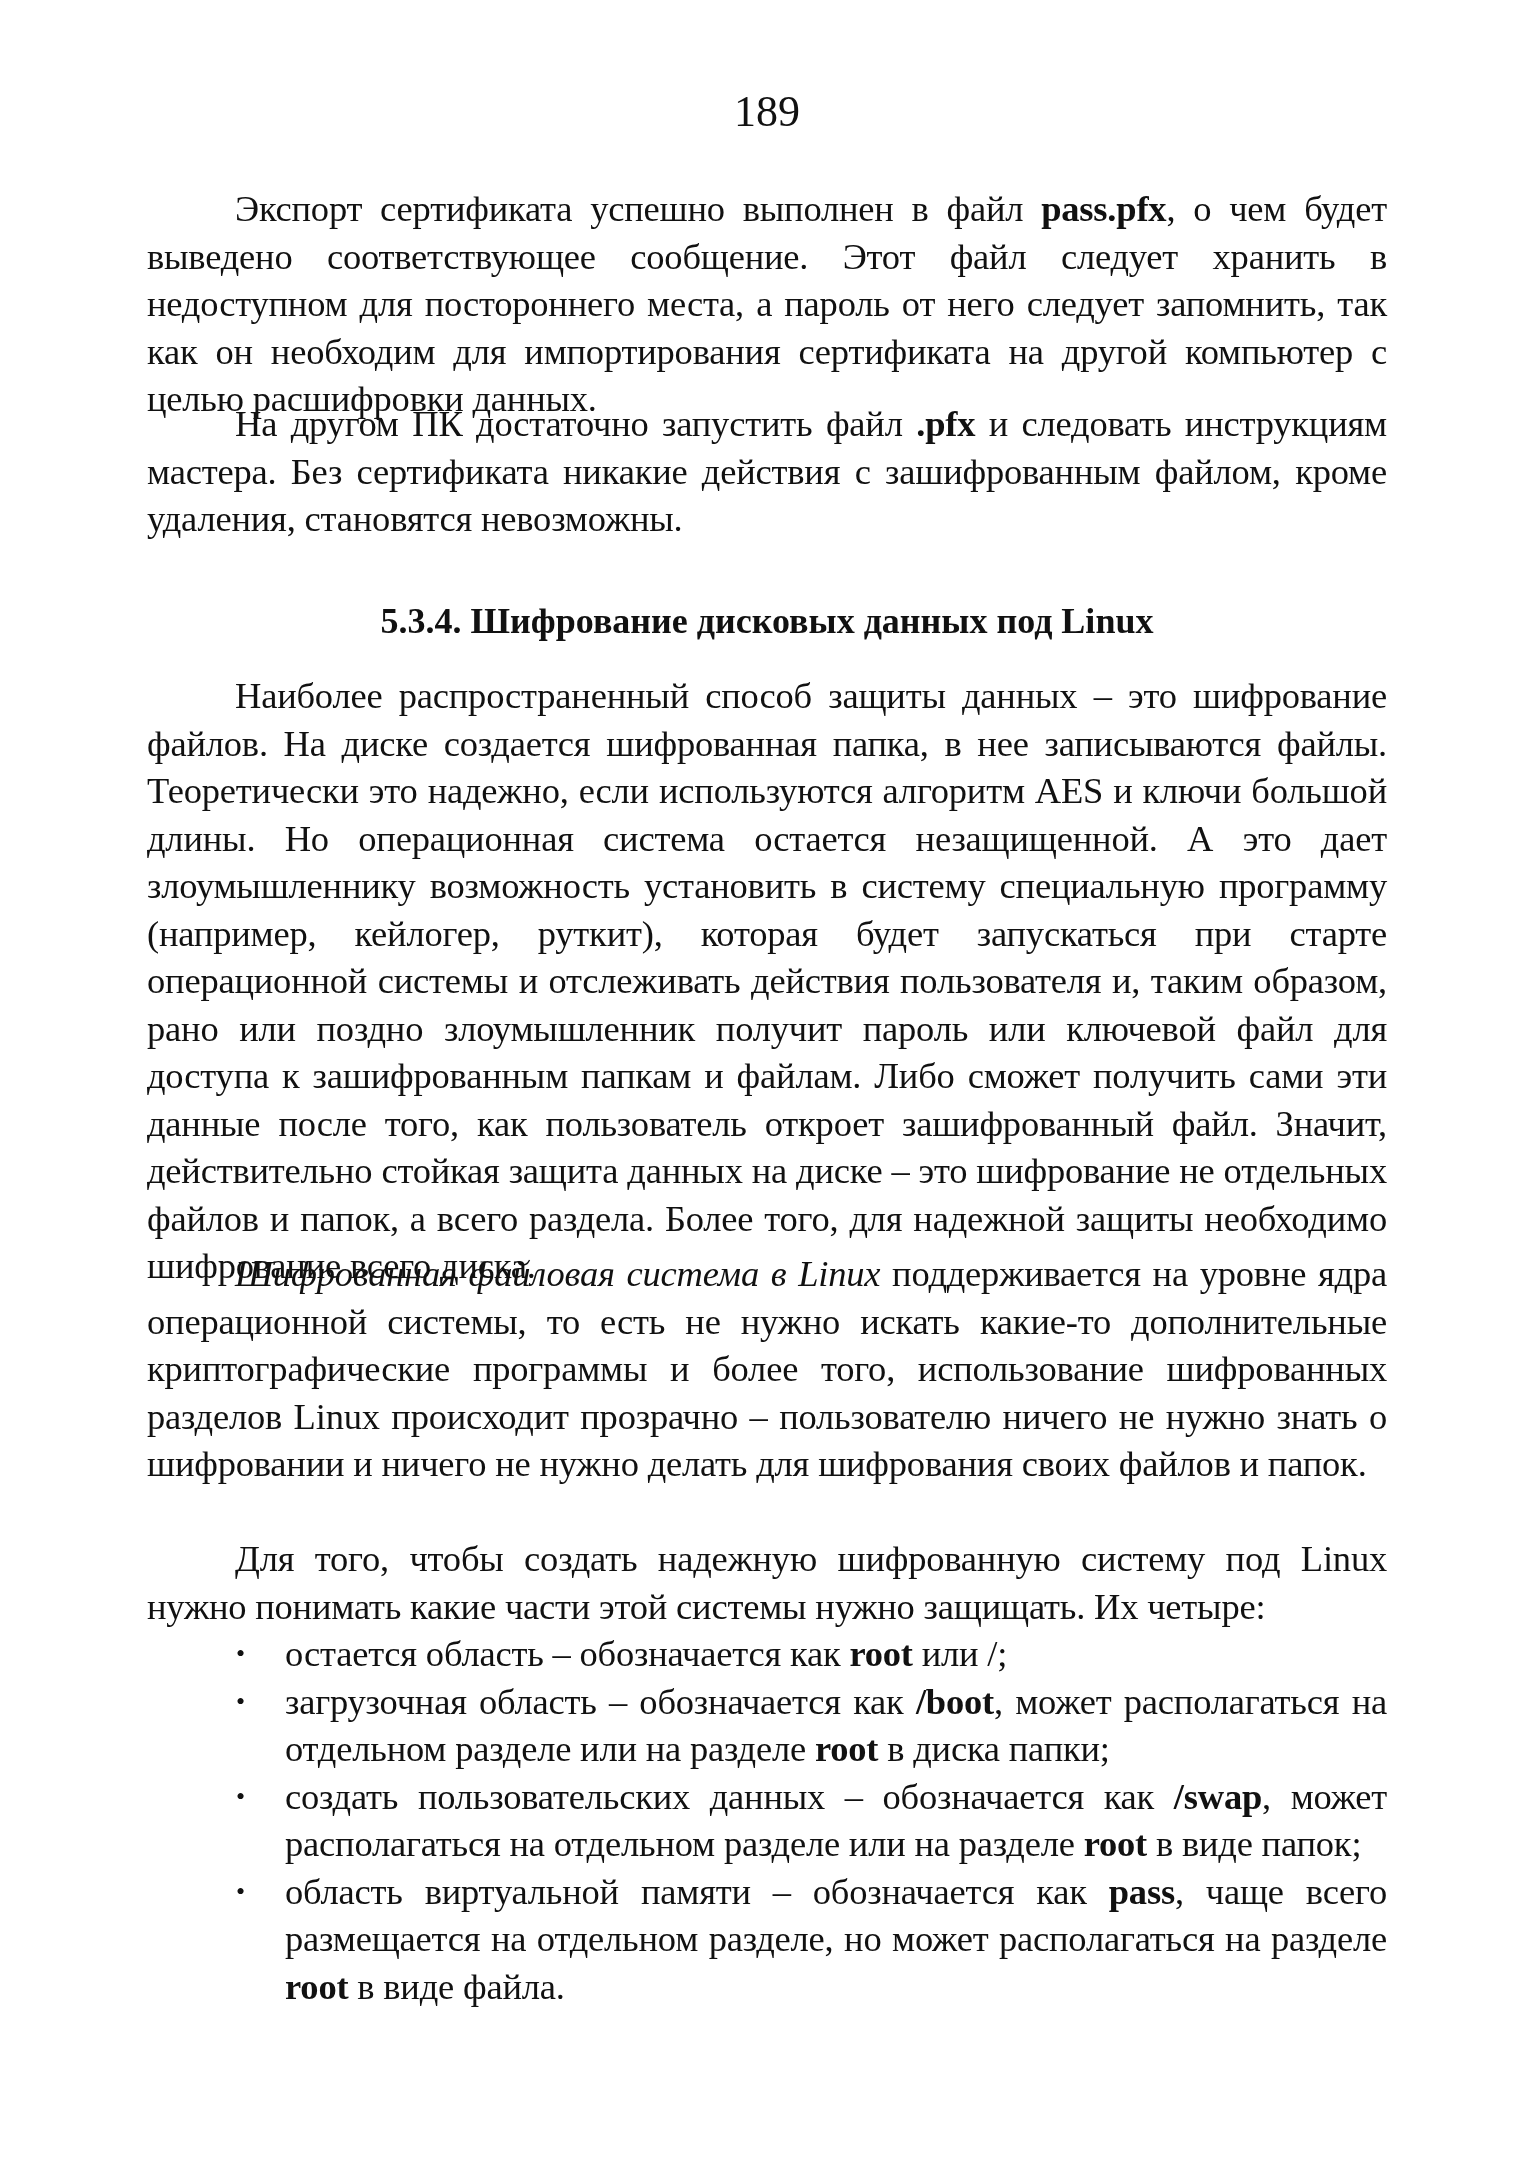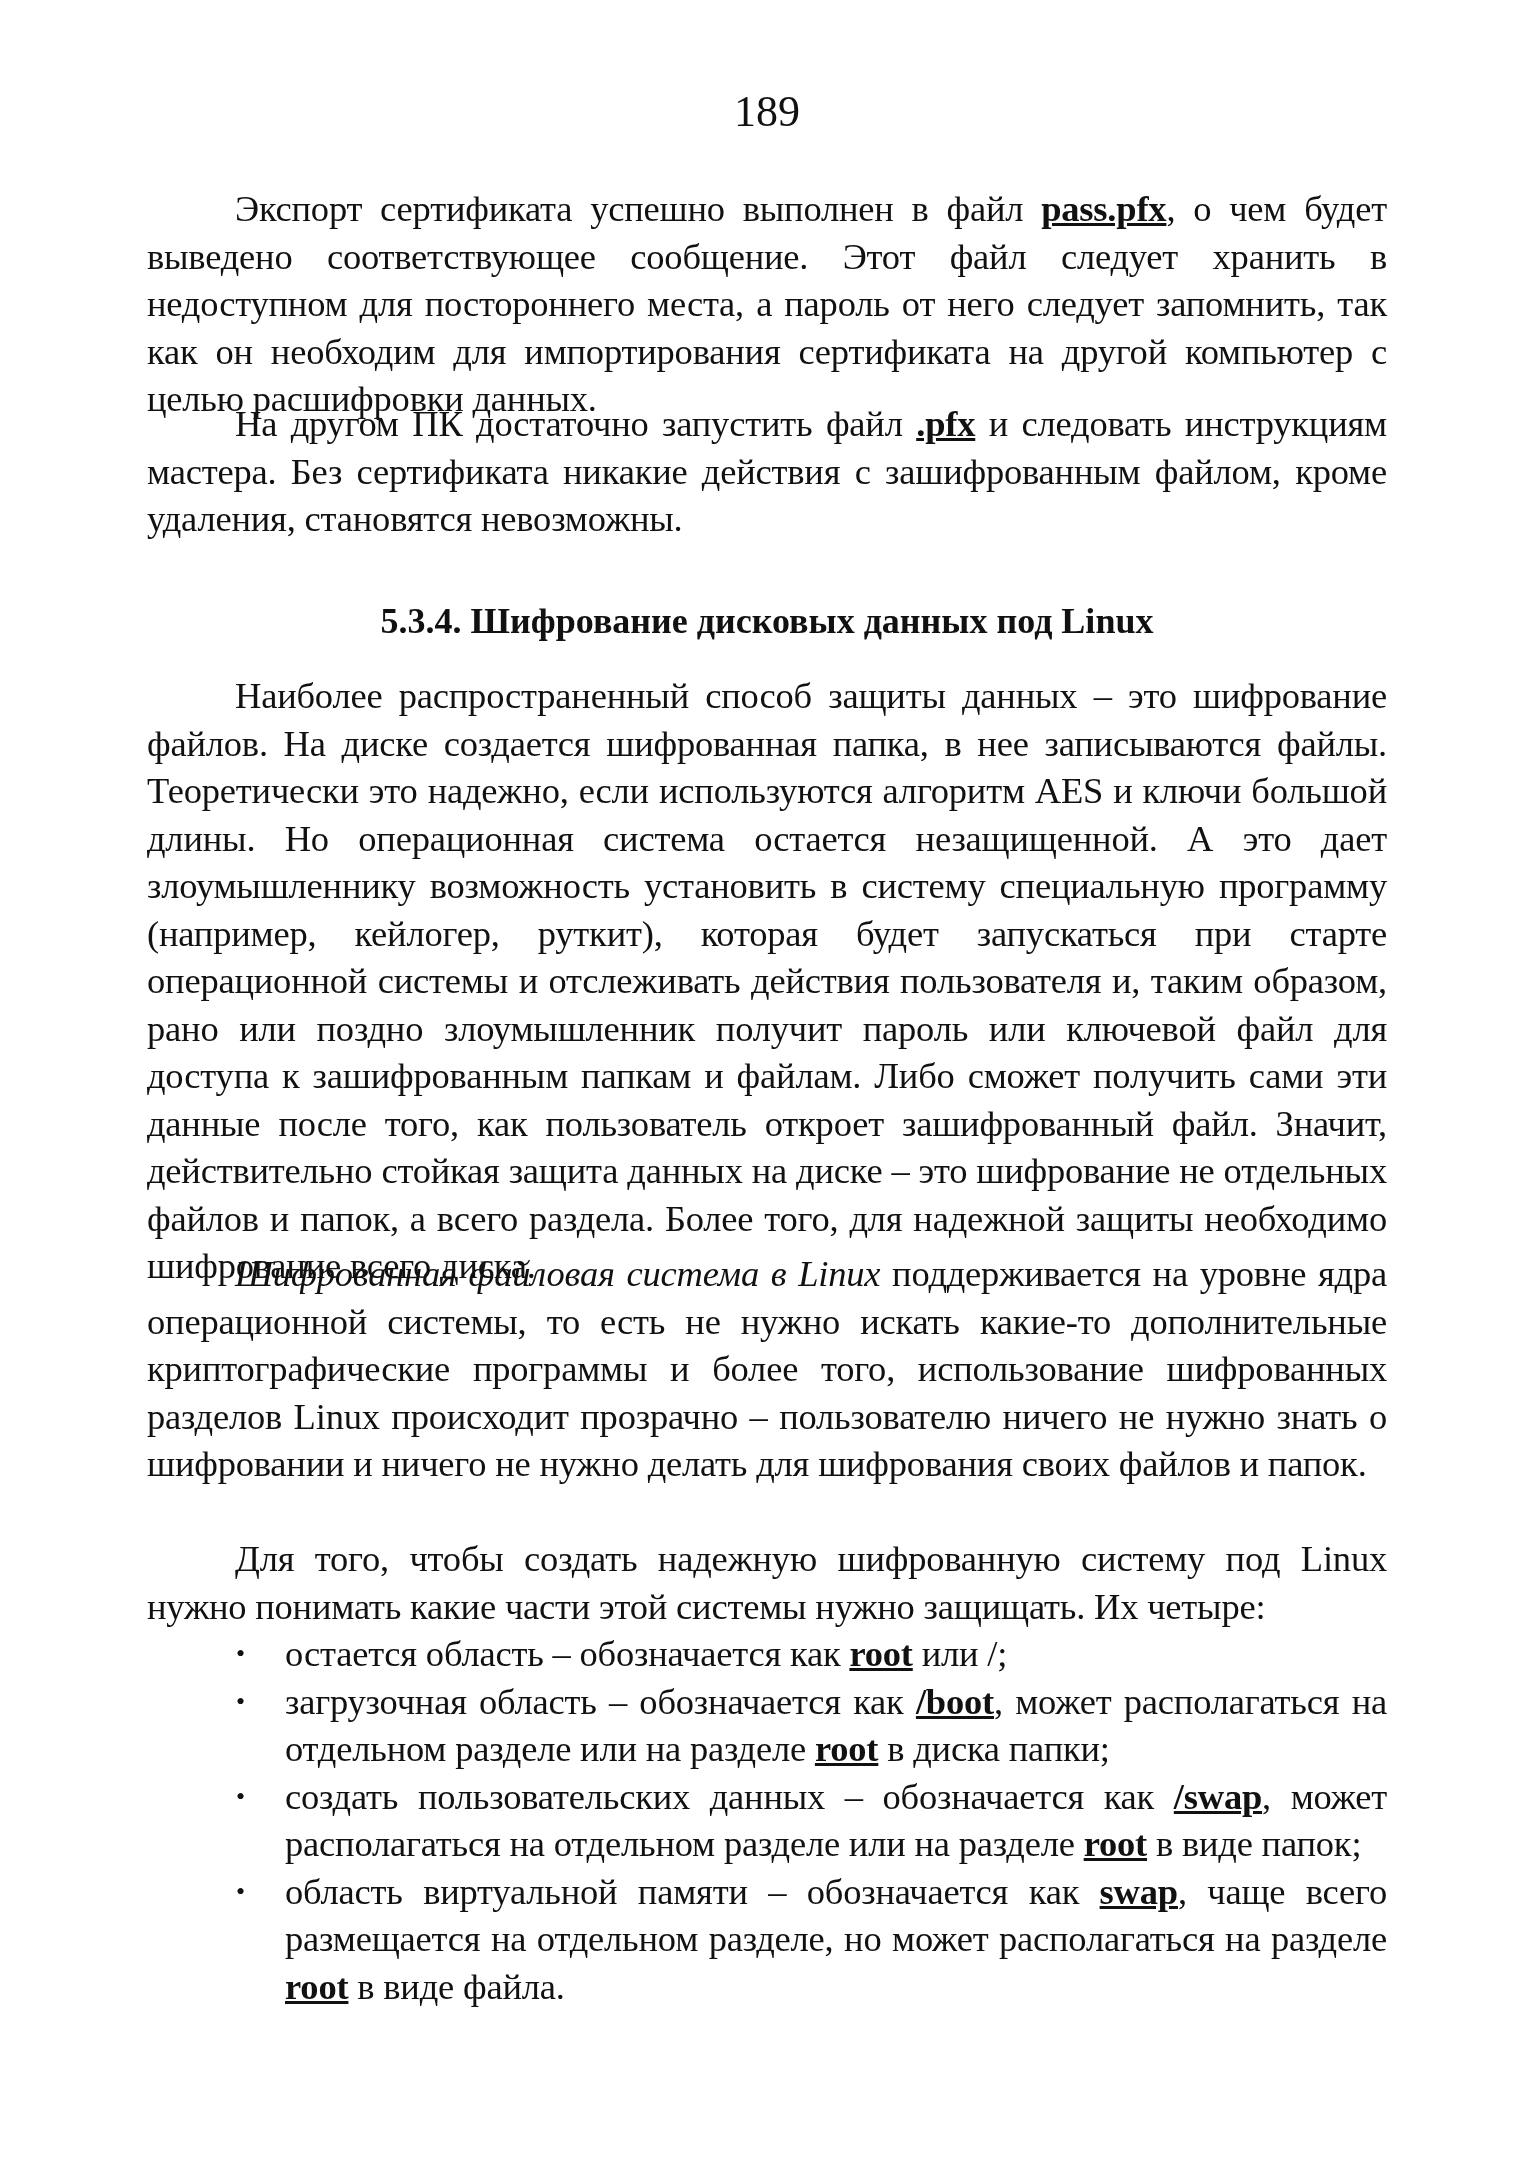--- a/index.html
+++ b/index.html
@@ -13,21 +13,21 @@
   .para { text-align: justify; margin: 0; text-indent: 88px; hyphens: manual; letter-spacing: -0.2px; }
   .p1 { position: absolute; top: 185px; left: 0; width: 100%; }
   .p2 { position: absolute; top: 400px; left: 0; width: 100%; }
   .heading { position: absolute; top: 598px; left: 0; width: 100%; text-align: center; font-weight: bold; font-size: 36px; }
   .p3 { position: absolute; top: 672px; left: 0; width: 100%; }
   .p4 { position: absolute; top: 1250px; left: 0; width: 100%; }
   .p5 { position: absolute; top: 1535px; left: 0; width: 100%; }
   .bullets { position: absolute; top: 1630px; left: 0; width: 100%; margin: 0; padding: 0; list-style: none; }
   .bullets li { position: relative; padding-left: 138px; text-align: justify; letter-spacing: -0.2px; }
   .bullet-mark { position: absolute; left: 89px; top: 0; font-size: 26px; }
-  b { font-weight: bold; text-decoration: underline; }
+  b { font-weight: bold; }
   i { font-style: italic; }
 </style>
 </head>
 <body>
 
 <div class="page">
   <div class="page-number">189</div>
 
   <p class="para p1"><span>Экспорт сертификата успешно выполнен в файл </span><b>pass.pfx</b><span>, о чем бу­дет выведено соответствующее сообщение. Этот файл следует хранить в недоступном для постороннего места, а пароль от него следует запомнить, так как он необходим для импортирования сертификата на другой компь­ютер с целью расшифровки данных.</span></p>
 
@@ -38,15 +38,15 @@
   <p class="para p3">Наиболее распространенный способ защиты данных – это шифрова­ние файлов. На диске создается шифрованная папка, в нее записываются файлы. Теоретически это надежно, если используются алгоритм AES и ключи большой длины. Но операционная система остается незащищен­ной. А это дает злоумышленнику возможность установить в систему спе­циальную программу (например, кейлогер, руткит), которая будет запус­каться при старте операционной системы и отслеживать действия пользо­вателя и, таким образом, рано или поздно злоумышленник получит пароль или ключевой файл для доступа к зашифрованным папкам и файлам. Либо сможет получить сами эти данные после того, как пользователь откроет зашифрованный файл. Значит, действительно стойкая защита данных на диске – это шифрование не отдельных файлов и папок, а всего раздела. Более того, для надежной защиты необходимо шифрование всего диска.</p>
 
   <p class="para p4"><i>Шифрованная файловая система в Linux</i><span> поддерживается на уровне ядра операционной системы, то есть не нужно искать какие-то дополни­тельные криптографические программы и более того, использование шифрованных разделов Linux происходит прозрачно – пользователю ни­чего не нужно знать о шифровании и ничего не нужно делать для шифро­вания своих файлов и папок.</span></p>
 
   <p class="para p5">Для того, чтобы создать надежную шифрованную систему под Linux нужно понимать какие части этой системы нужно защищать. Их четыре:</p>
 
   <ul class="bullets">
     <li><span class="bullet-mark">•</span><span>остается область – обозначается как </span><b>root</b><span> или /;</span></li>
     <li><span class="bullet-mark">•</span><span>загрузочная область – обозначается как </span><b>/boot</b><span>, может располагать­ся на отдельном разделе или на разделе </span><b>root</b><span> в диска папки;</span></li>
     <li><span class="bullet-mark">•</span><span>создать пользовательских данных – обозначается как </span><b>/swap</b><span>, мо­жет располагаться на отдельном разделе или на разделе </span><b>root</b><span> в ви­де папок;</span></li>
-    <li><span class="bullet-mark">•</span><span>область виртуальной памяти – обозначается как </span><b>swap</b><span>, чаще всего размещается на отдельном разделе, но может располагаться на разделе </span><b>root</b><span> в виде файла.</span></li>
+    <li><span class="bullet-mark">•</span><span>область виртуальной памяти – обозначается как </span><b>pass</b><span>, чаще всего размещается на отдельном разделе, но может располагаться на разделе </span><b>root</b><span> в виде файла.</span></li>
   </ul>
 </div>
 
 </body></html>

